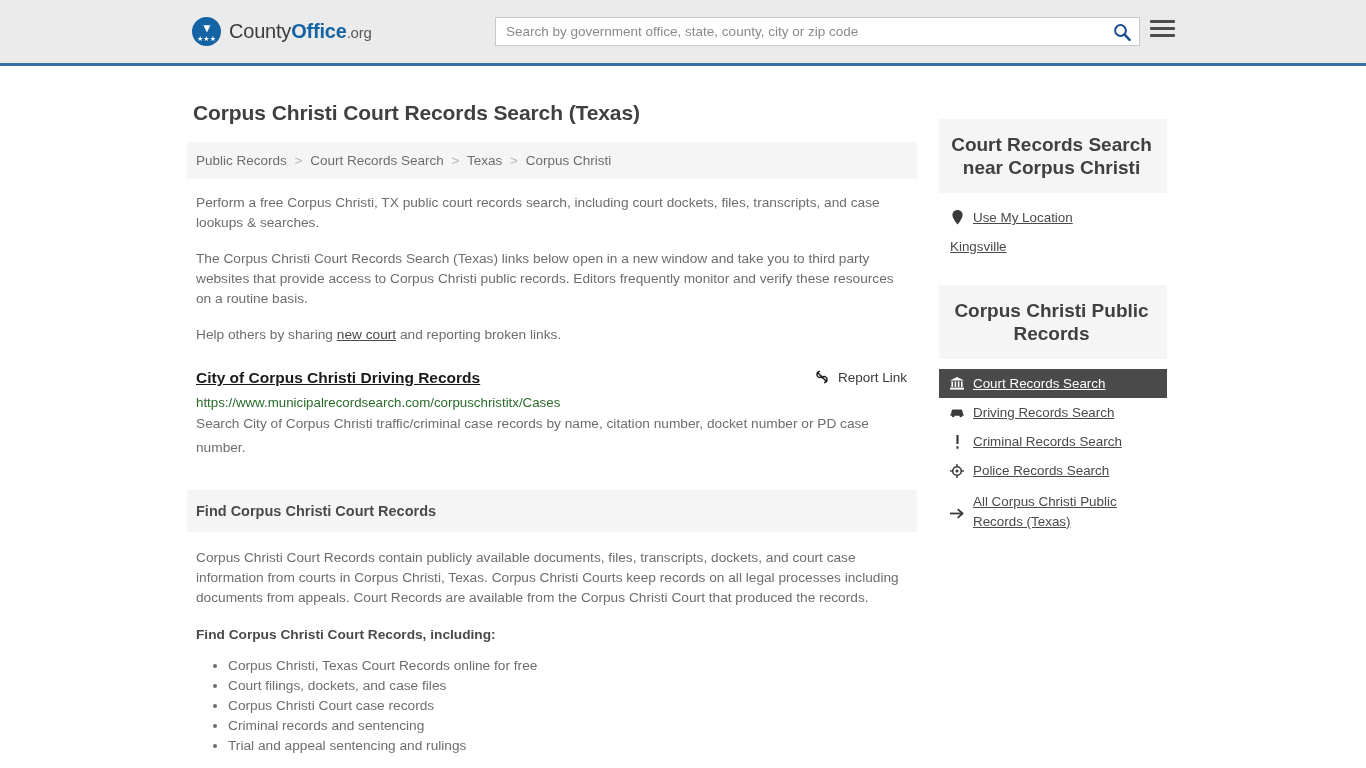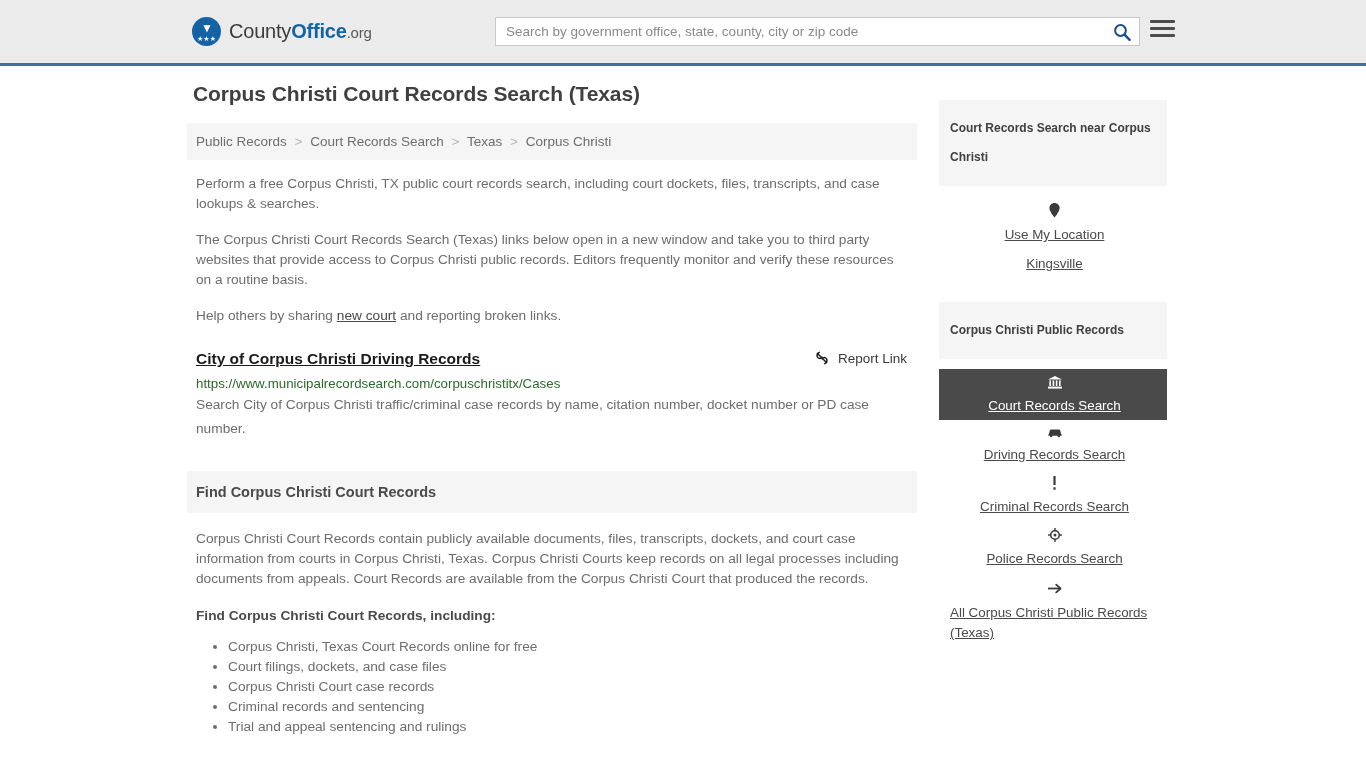--- a/index.html
+++ b/index.html
@@ -115,21 +115,21 @@
     background: #4d4d4d;
     margin-bottom: 4px;
     border-radius: 1px;
   }
   .hamburger span:last-child { margin-bottom: 0; }
 
   
   .page {
     width: 976px;
     margin: 0 auto;
-    padding-top: 16px;
+    padding-top: 35px;
     display: flex;
     align-items: flex-start;
     gap: 22px;
     position: relative;
     left: -8px;
   }
   .main-col { width: 730px; flex: none; }
   .side-col { width: 228px; flex: none; padding-top: 18px; }
 
   h1.page-title {
@@ -234,33 +234,33 @@
     font-size: 13.7px;
     line-height: 20px;
     color: #6d6d6d;
     margin-bottom: 0;
   }
 
   
   .card-head {
     background: #f5f5f5;
     padding: 14px 14px 14px 11px;
-    font-size: 12px;
+    font-size: 19px;
     font-weight: bold;
     color: #404040;
-    line-height: 29px;
+    line-height: 23px;
+    text-align: center;
   }
   .card-body { padding: 10px 0 6px 0; }
   .side-link-row {
     display: flex;
     align-items: center;
     gap: 9px;
     padding: 7px 8px 7px 11px;
     font-size: 13.4px;
-    flex-direction: column;
   }
   .side-link-row a {
     color: #4a4a4a;
     text-decoration: underline;
   }
   .side-link-row.plain { padding-left: 11px; }
   .side-link-row.active {
     background: #4a4a4a;
   }
   .side-link-row.active a { color: #ffffff; }

